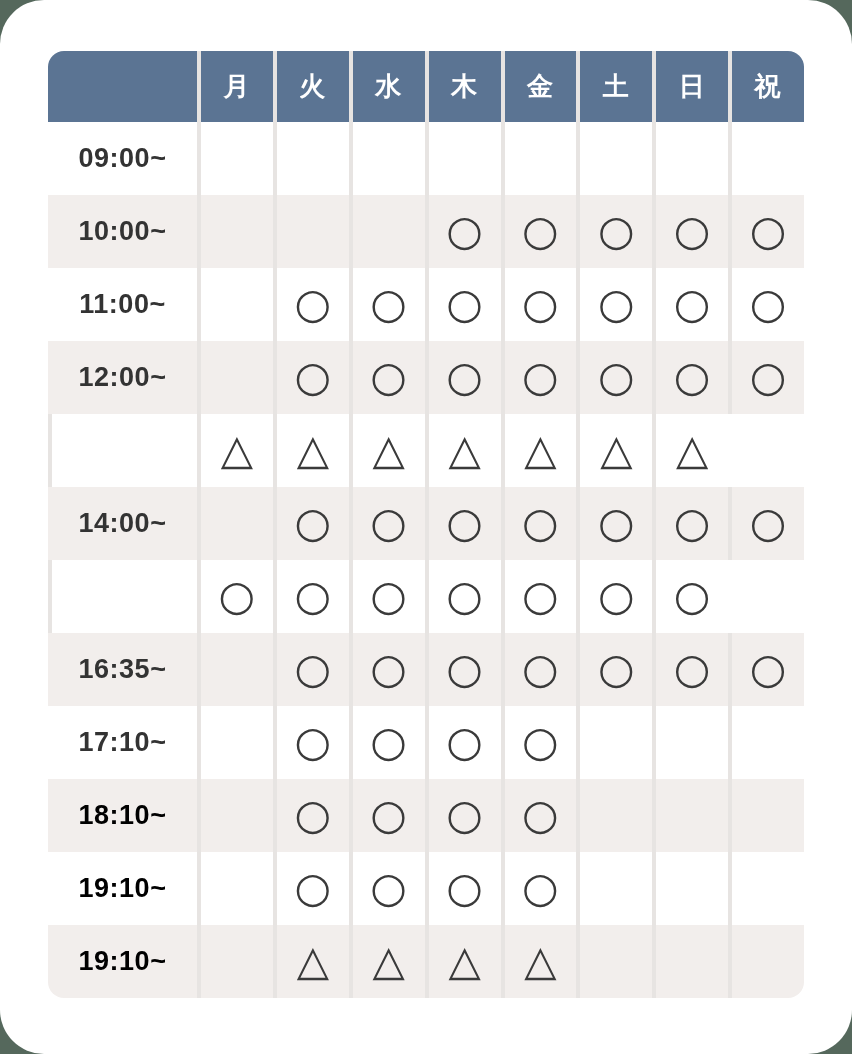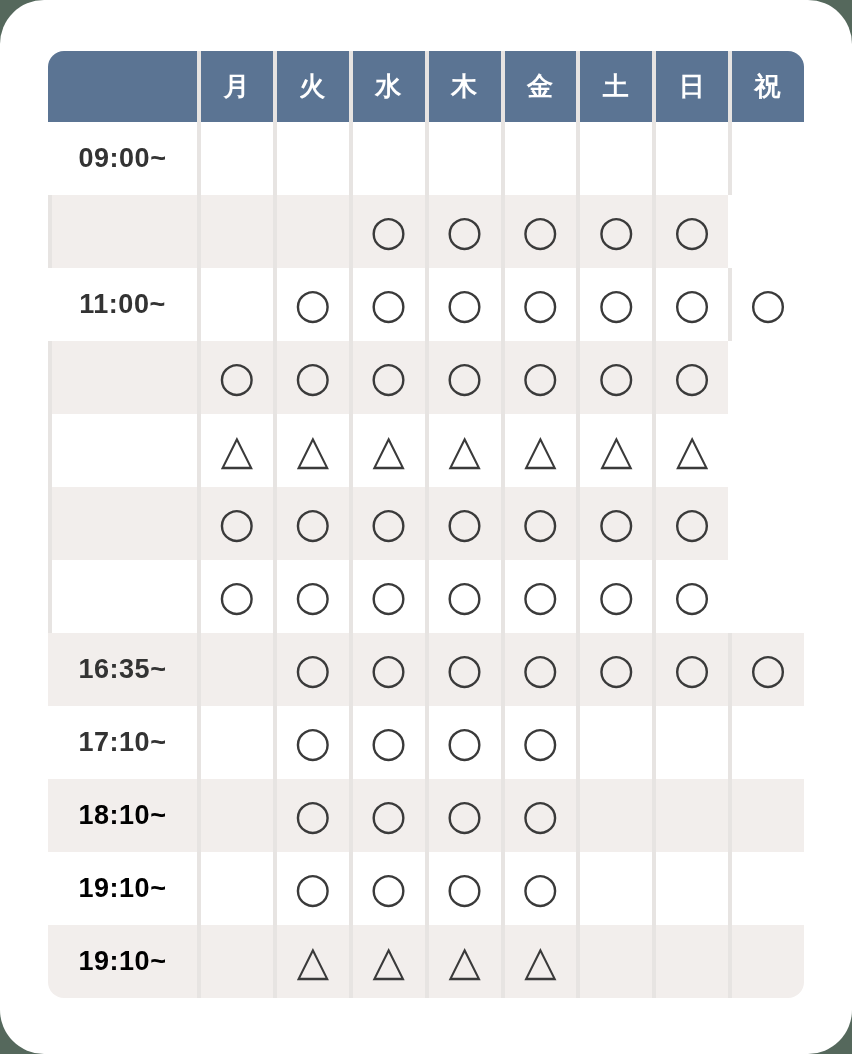--- a/index.html
+++ b/index.html
@@ -105,20 +105,21 @@
           <span class="sym"></span>
         </div>
         <div class="cell with-line">
           <span class="sym"></span>
         </div>
         <div class="cell with-line">
           <span class="sym"></span>
         </div>
       </div>
       <div class="row body-row stripe">
+        <div class="cell time-cell">10:00~</div>
         <div class="cell with-line">
           <span class="sym"></span>
         </div>
         <div class="cell with-line">
           <span class="sym"></span>
         </div>
         <div class="cell with-line">
           <span class="sym"></span>
         </div>
         <div class="cell with-line">
@@ -158,20 +159,21 @@
           <span class="sym">○</span>
         </div>
         <div class="cell with-line">
           <span class="sym">○</span>
         </div>
         <div class="cell with-line">
           <span class="sym">○</span>
         </div>
       </div>
       <div class="row body-row stripe">
+        <div class="cell time-cell">12:00~</div>
         <div class="cell with-line">
           <span class="sym"></span>
         </div>
         <div class="cell with-line">
           <span class="sym">○</span>
         </div>
         <div class="cell with-line">
           <span class="sym">○</span>
         </div>
         <div class="cell with-line">
@@ -210,20 +212,21 @@
           <span class="sym">△</span>
         </div>
         <div class="cell with-line">
           <span class="sym">△</span>
         </div>
         <div class="cell with-line">
           <span class="sym">△</span>
         </div>
       </div>
       <div class="row body-row stripe">
+        <div class="cell time-cell">14:00~</div>
         <div class="cell with-line">
           <span class="sym"></span>
         </div>
         <div class="cell with-line">
           <span class="sym">○</span>
         </div>
         <div class="cell with-line">
           <span class="sym">○</span>
         </div>
         <div class="cell with-line">

